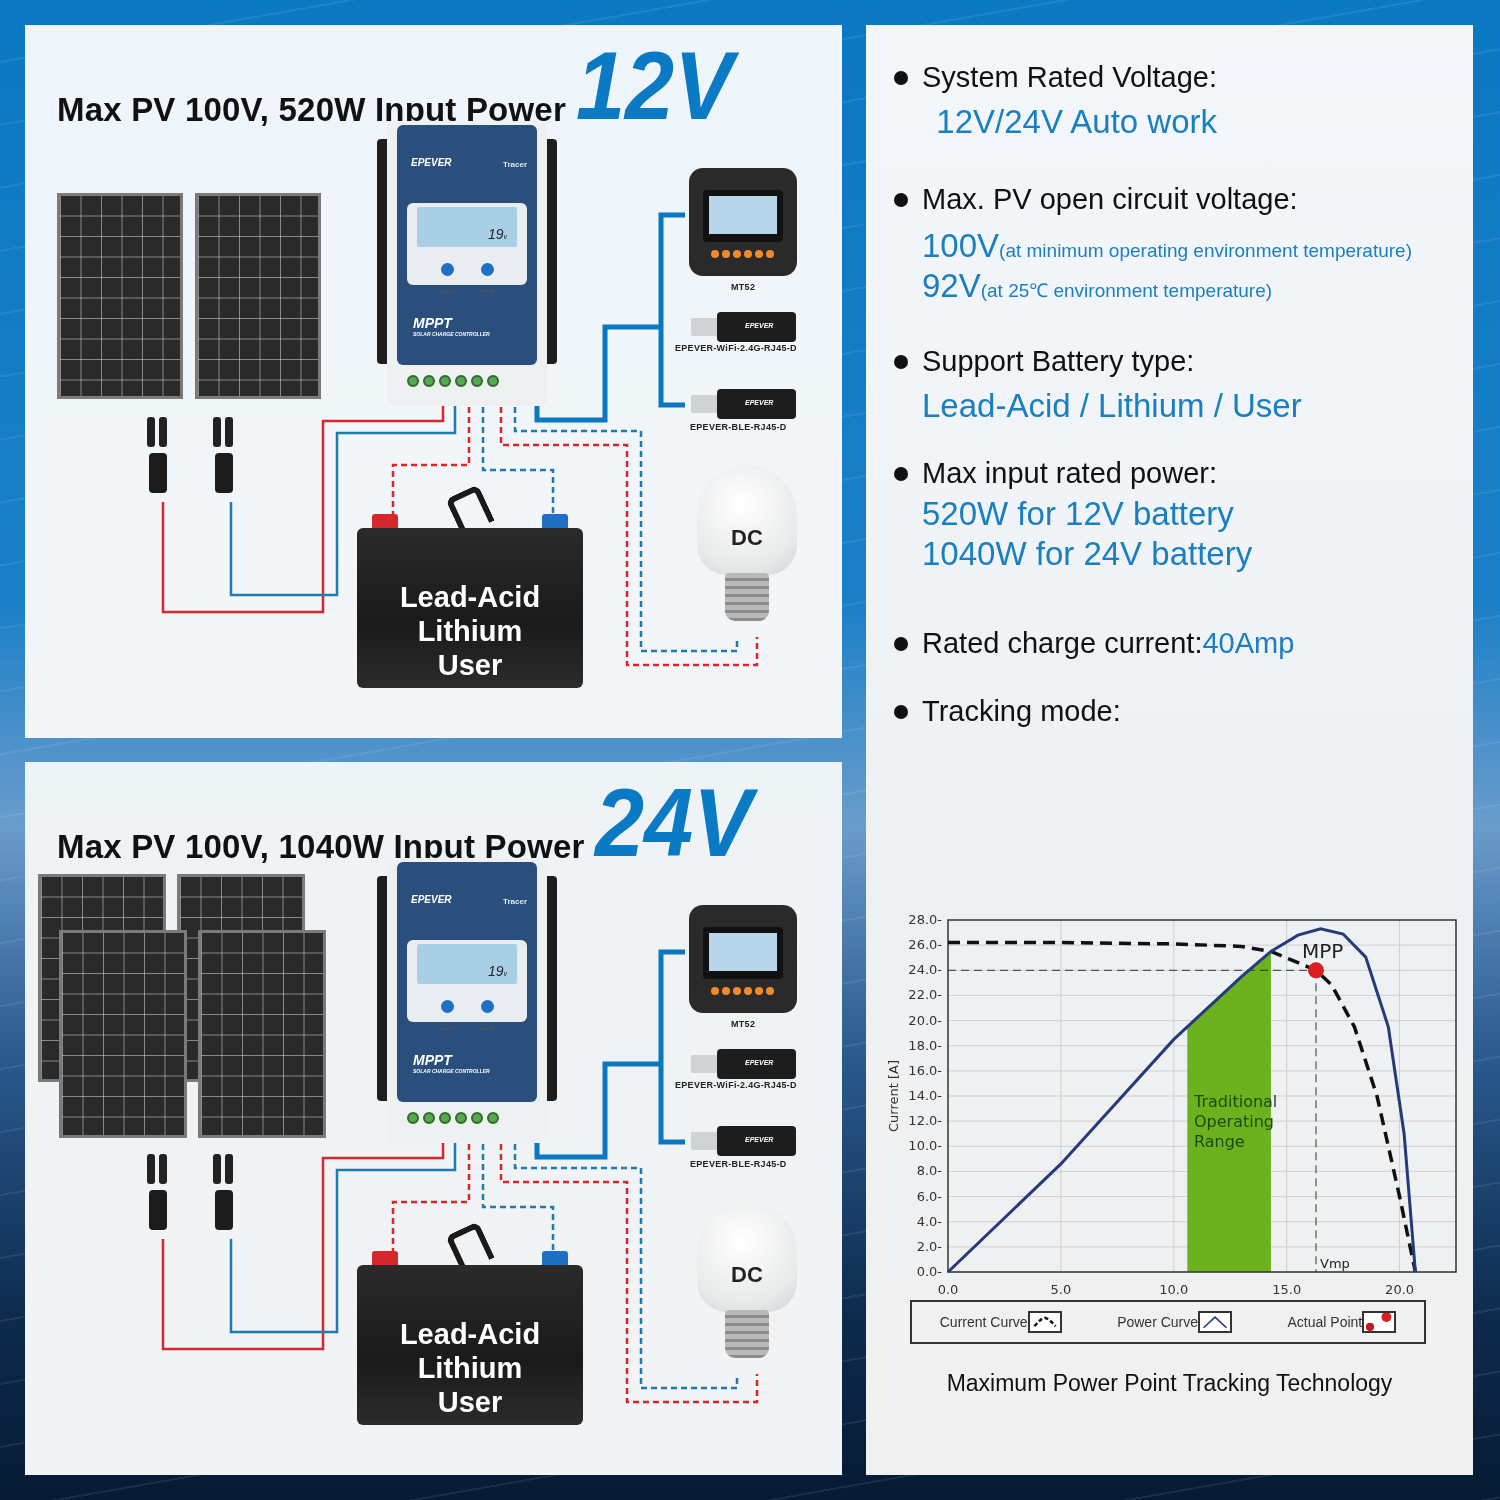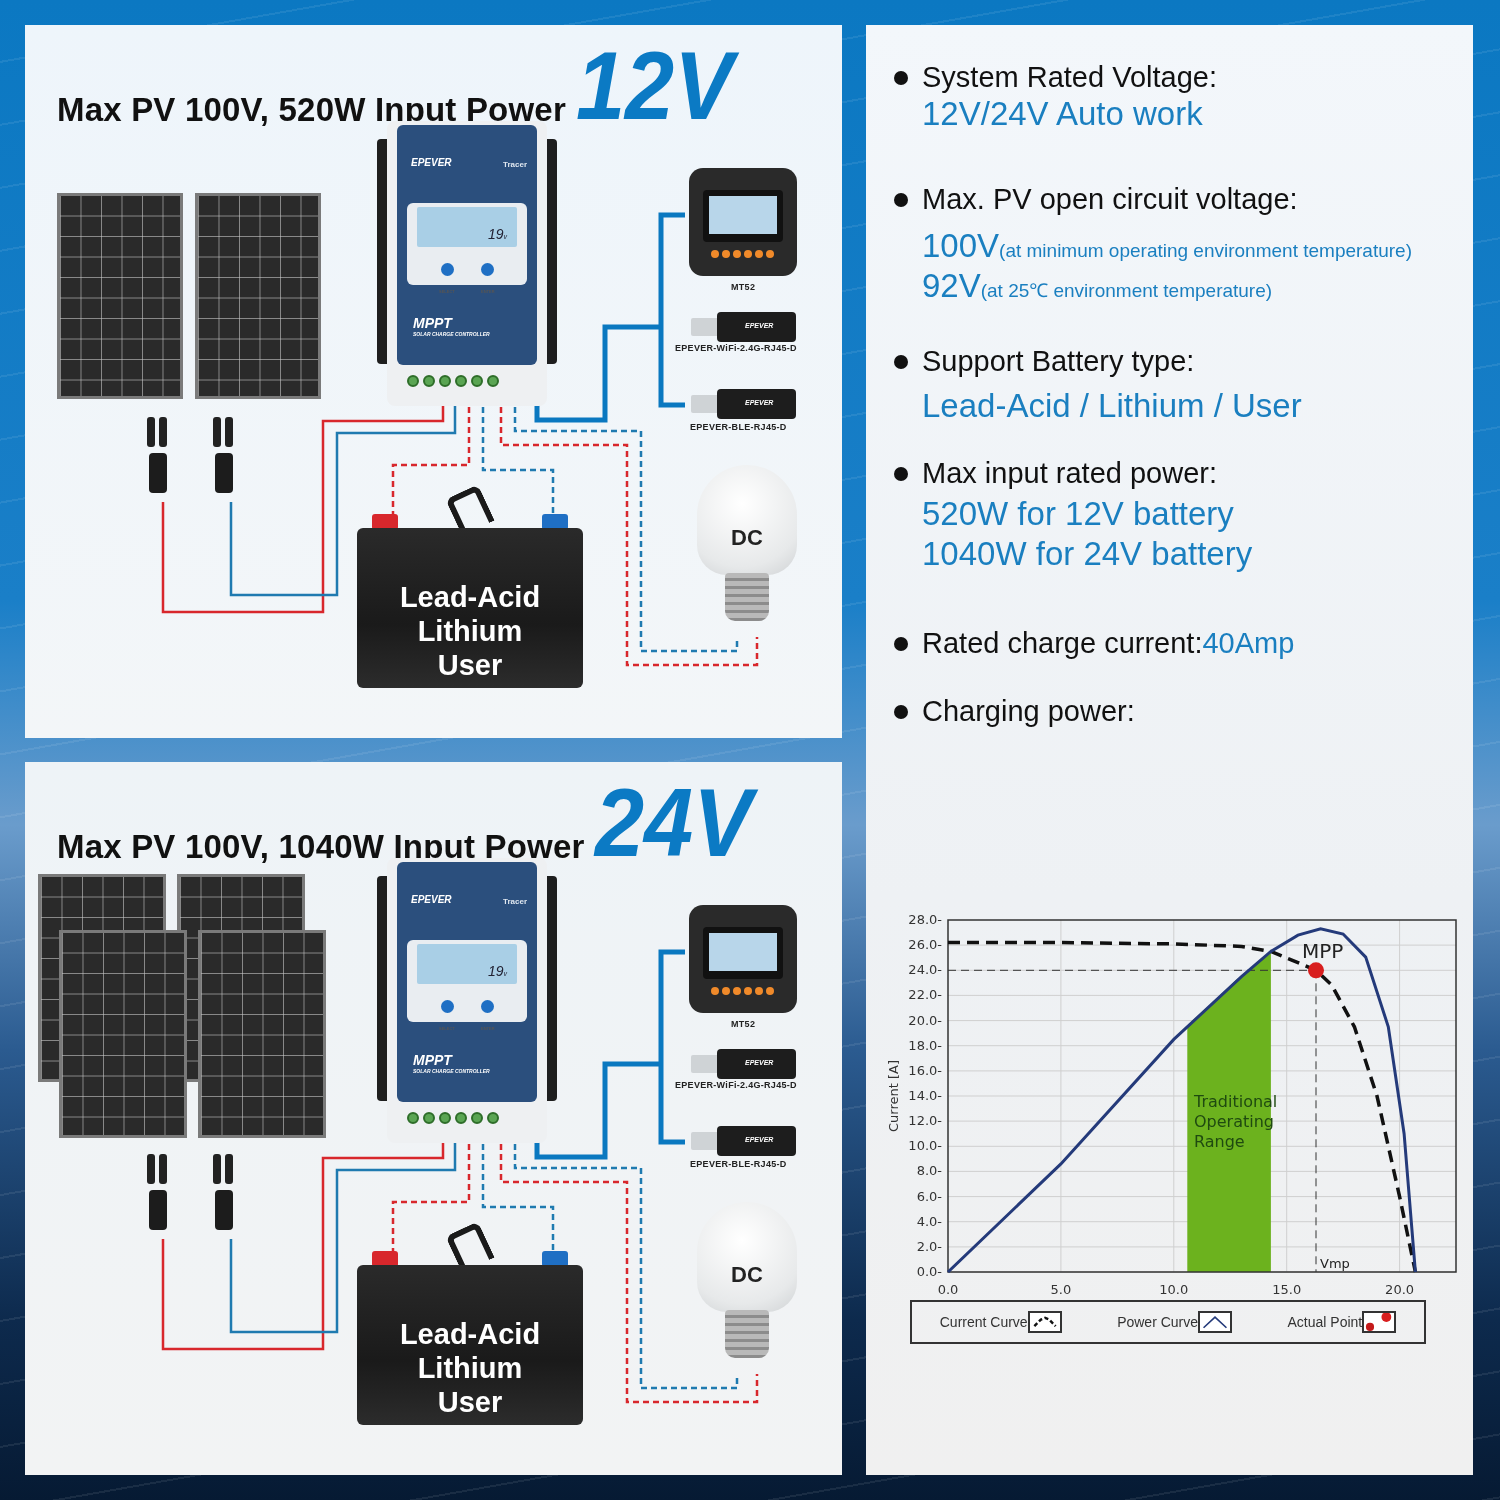--- a/index.html
+++ b/index.html
@@ -302,21 +302,21 @@
   </div>
 </div>
 
 <div class="panel" id="panel-specs">
 
   <div class="spec" style="top:36px;">
     <div class="spec-label">
         <span class="bullet"></span>
         <span>System Rated Voltage:</span>
       </div>
-    <div class="spec-value" style="">12V/24V Auto work</div>
+    <div class="spec-value" style="margin-top:8px;text-align:right;">12V/24V Auto work</div>
   </div>
 
   <div class="spec" style="top:158px;">
     <div class="spec-label">
         <span class="bullet"></span>
         <span>Max. PV open circuit voltage:</span>
       </div>
     <div class="spec-value" style="margin-top:10px;"><span>100V</span><span class="note">(at minimum operating environment temperature)</span></div>
     <div class="spec-value"><span>92V</span><span class="note">(at 25℃ environment temperature)</span></div>
   </div>
@@ -342,21 +342,21 @@
     <div class="spec-label">
         <span class="bullet"></span>
         <span>Rated charge current:</span>
         <span class="spec-inline">40Amp</span>
       </div>
   </div>
 
   <div class="spec" style="top:670px;">
     <div class="spec-label">
         <span class="bullet"></span>
-        <span>Charging power:</span>
+        <span>Tracking mode:</span>
       </div>
   </div>
 
   <div class="chart-wrap">
     <svg width="580" height="420" font-family="DejaVu Sans, sans-serif">
 
       <g stroke="#cfcfcf" stroke-width="1">
         <line x1="64" y1="392" x2="572" y2="392"></line>
           <line x1="64" y1="366.9" x2="572" y2="366.9"></line>
           <line x1="64" y1="341.7" x2="572" y2="341.7"></line>
@@ -436,13 +436,14 @@
     </div>
     <div class="legend-item">
       <span>Actual Point</span>
       <svg class="legend-swatch" viewBox="0 0 34 22">
           <circle cx="6" cy="17" r="5" fill="#c41a1a"></circle>
           <circle cx="26" cy="5" r="6" fill="#d81e1e"></circle>
         </svg>
     </div>
   </div>
 
+  <div class="chart-caption">Maximum Power Point Tracking Technology</div>
 </div>
 
 </body></html>

